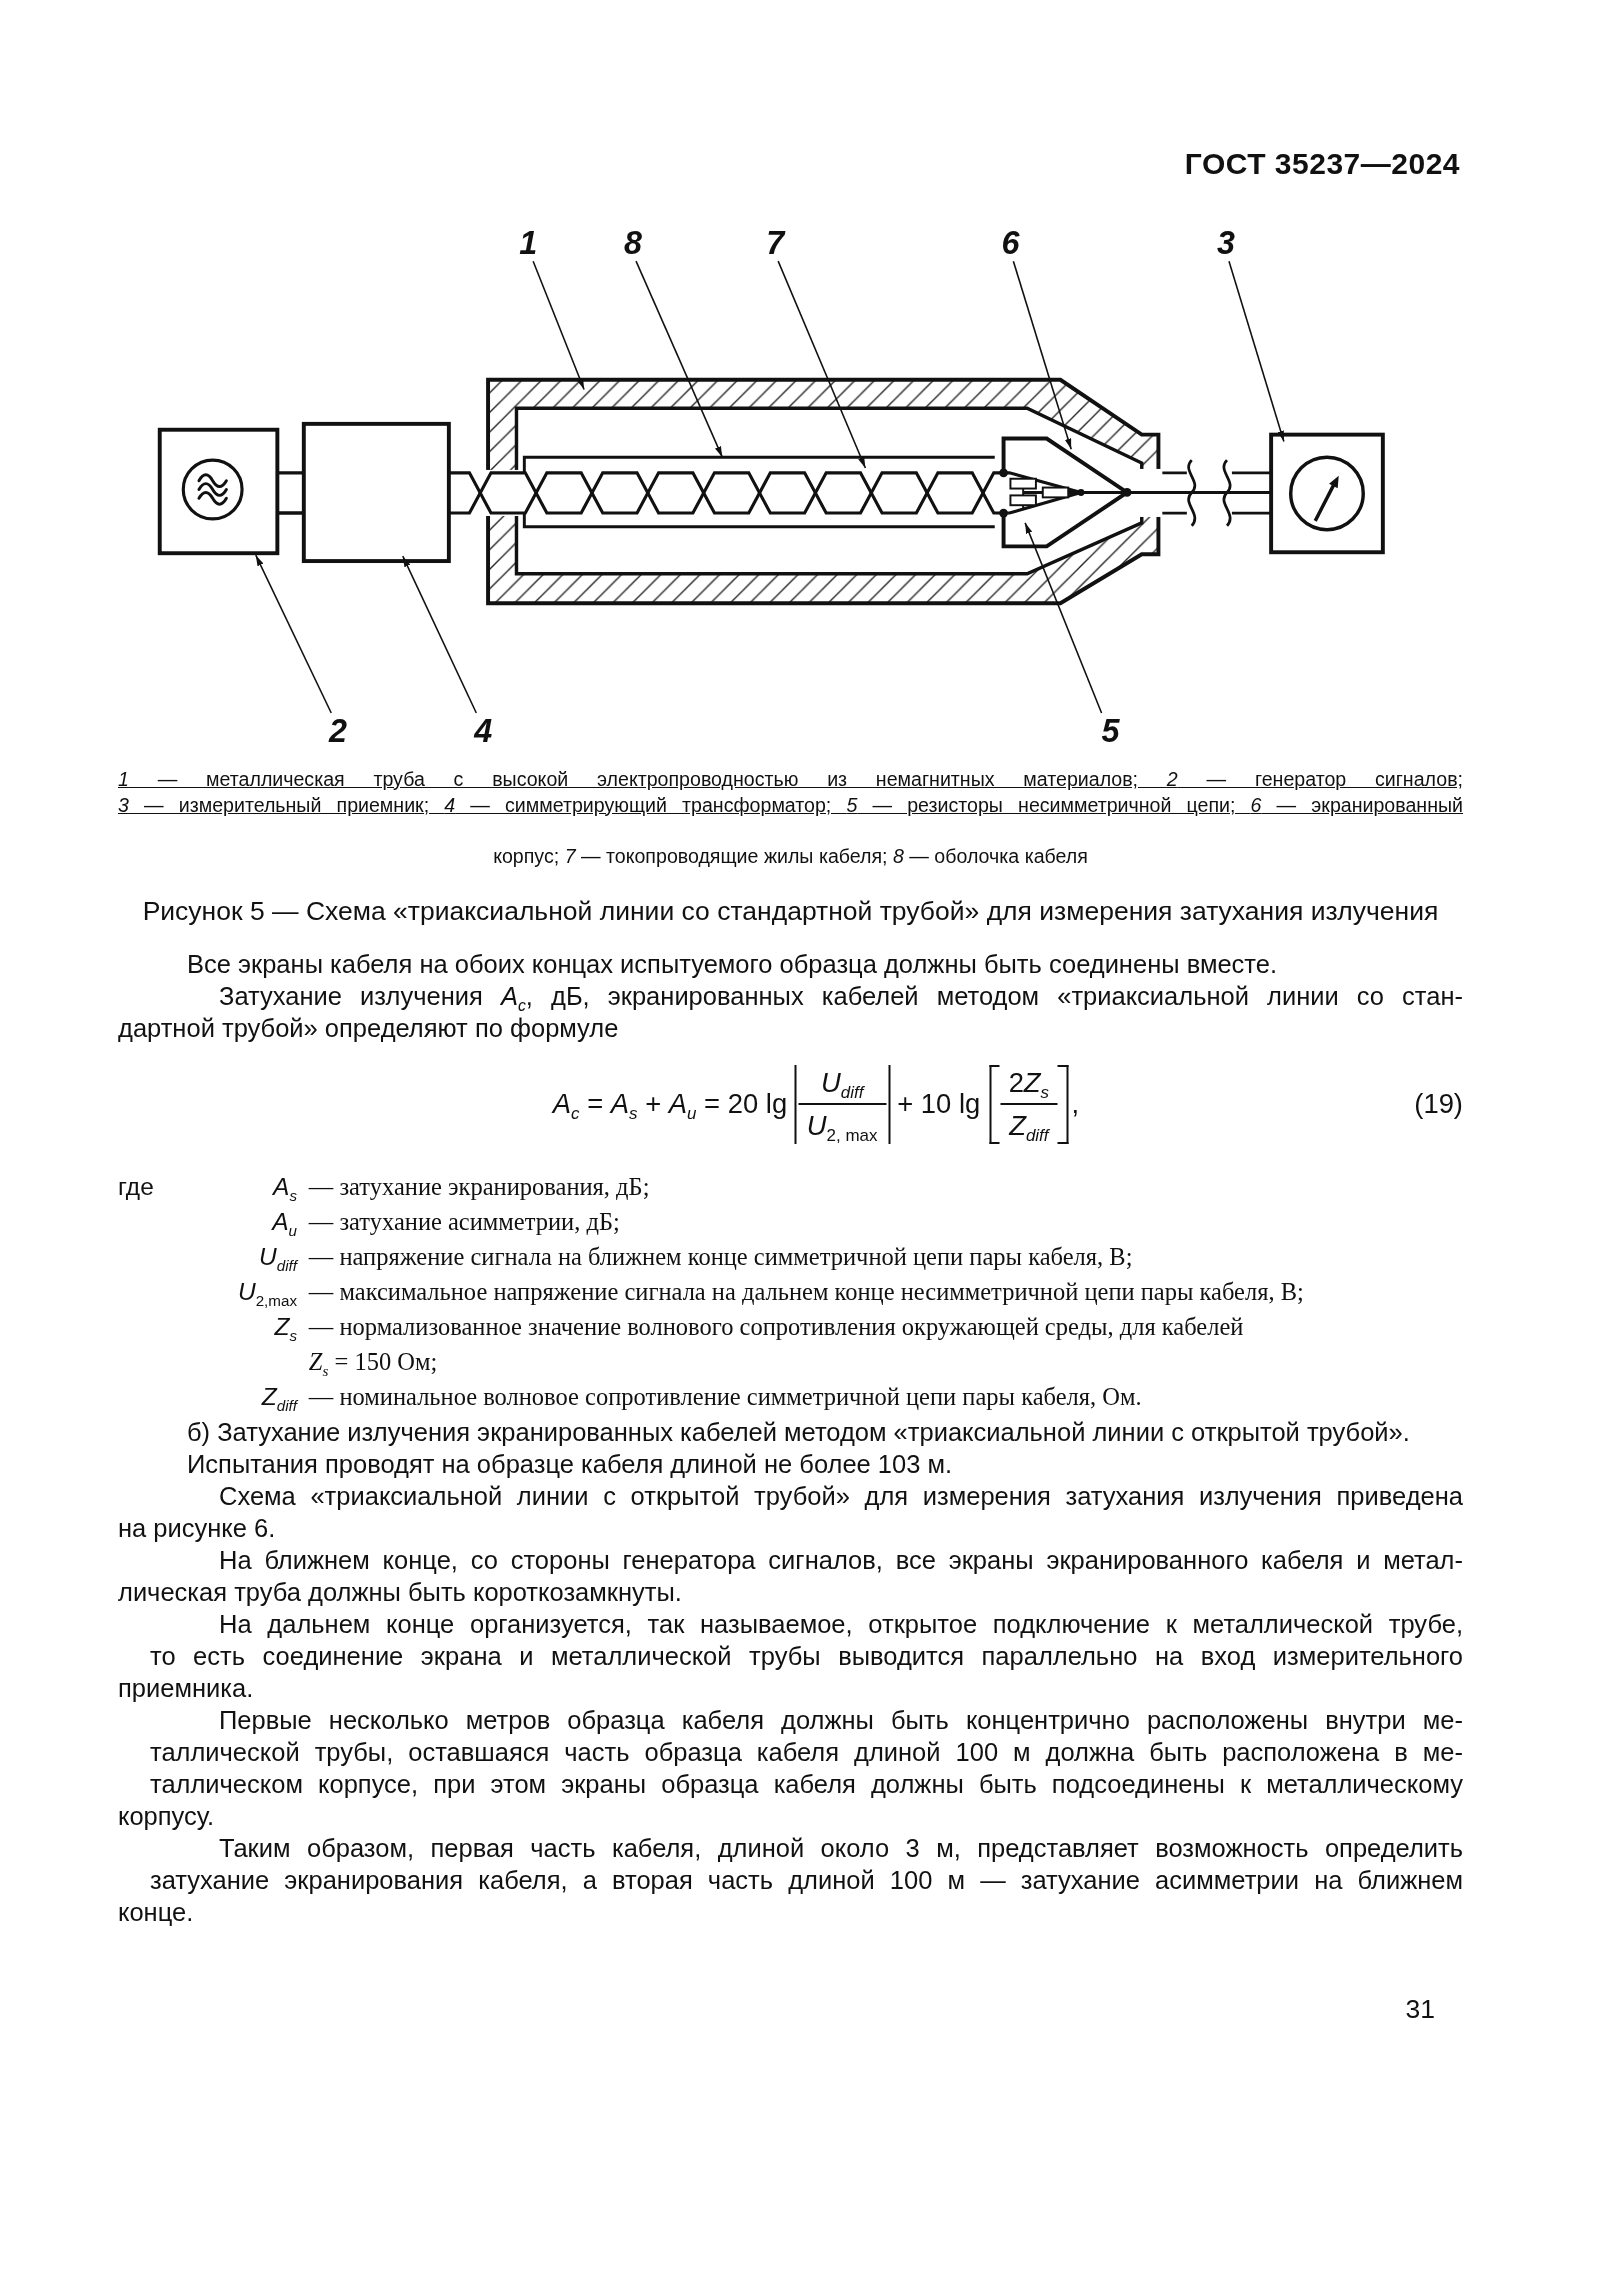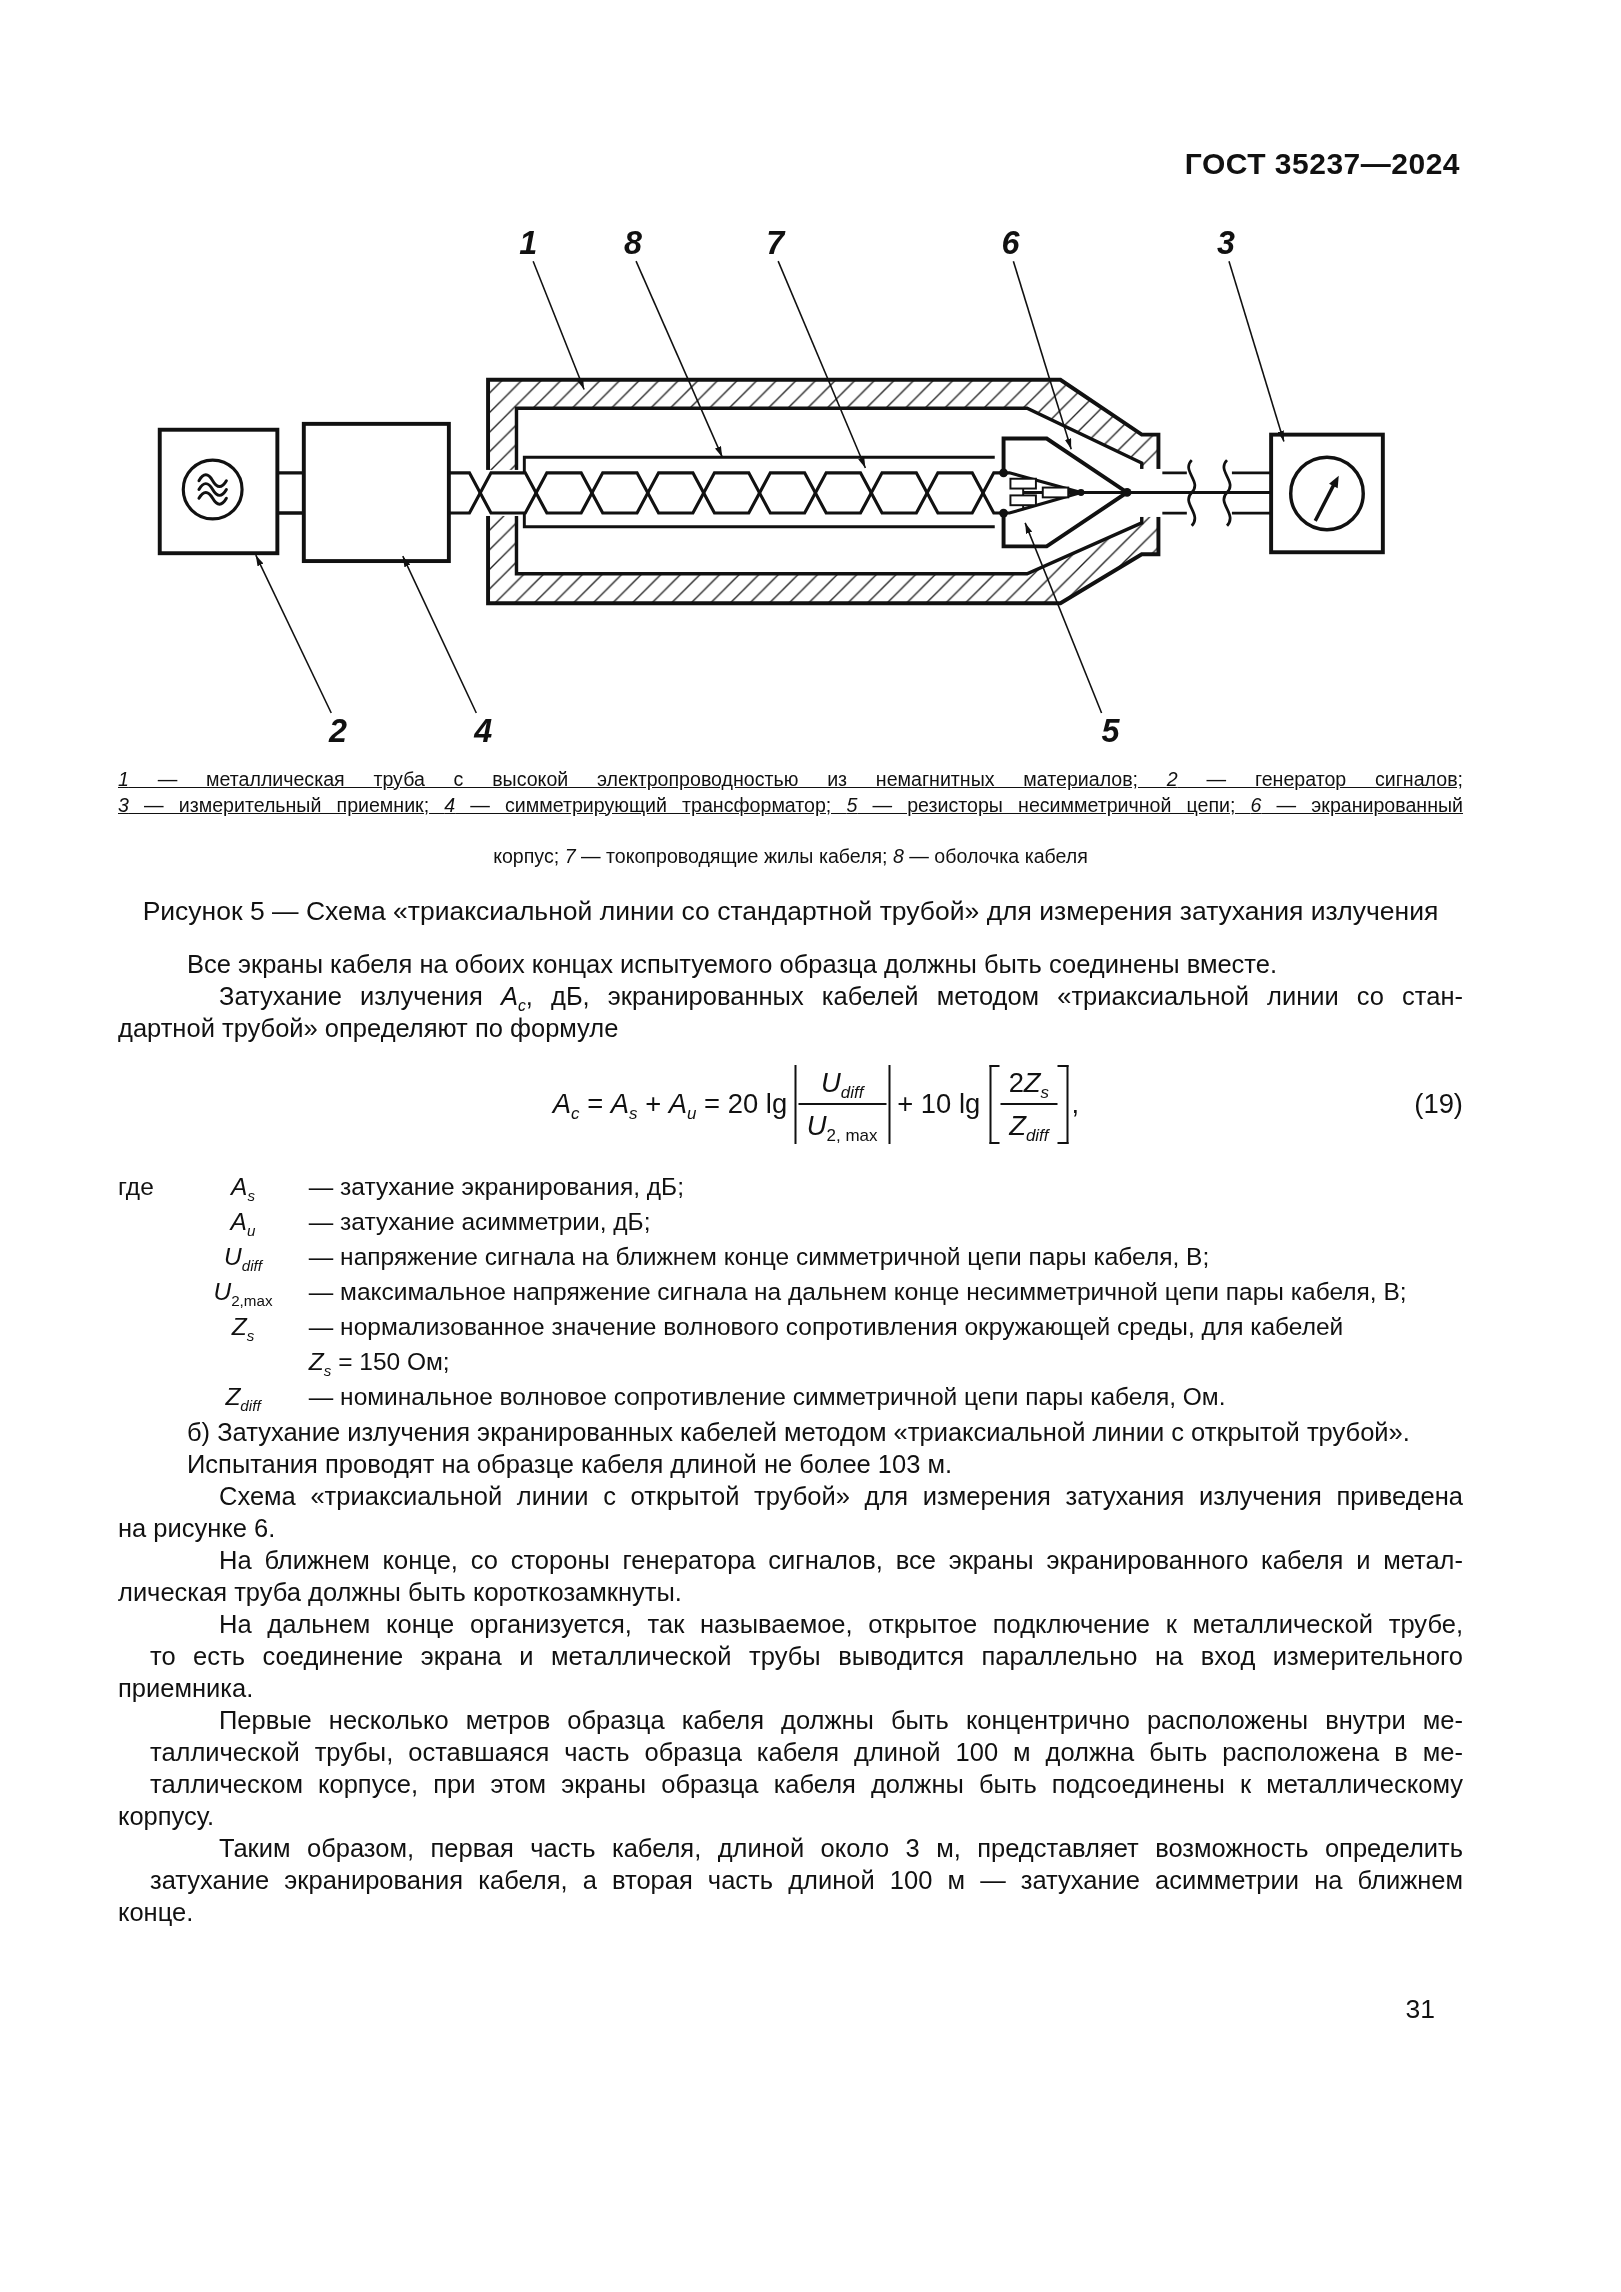--- a/index.html
+++ b/index.html
@@ -29,22 +29,22 @@
   .abs{display:inline-flex;align-items:center;border-left:2.5px solid #111;border-right:2.5px solid #111;margin:0 6.9px;padding:0 2px;}
   .sqbr{align-self:stretch;width:8.8px;border:2.5px solid #111;}
   .sqbr.l{border-right:0;margin-left:8.8px;}
   .sqbr.r{border-left:0;}
   .ftail{margin-left:2.9px;}
   .eqnum{position:absolute;right:0;top:50%;transform:translateY(-50%);}
   
   .where{margin-top:9.8px;font-size:24.5px;line-height:35px;}
   .wrow{display:flex;}
   .wlead{width:71px;flex:none;}
-  .wterm{width:108px;flex:none;text-align:center;}
-  .wdesc{flex:1;padding-left:11.8px;}
+  .wterm{width:108px;flex:none;text-align:right;}
+  .wdesc{flex:1;padding-left:11.8px;font-family:Liberation Serif, serif;}
   .lower{margin-top:2px;}
   svg text.co{font-family:"Liberation Sans",sans-serif;font-style:italic;font-weight:700;font-size:33px;}
 </style>
 </head>
 <body>
 
 <div class="page">
 
   <div class="header">ГОСТ 35237—2024</div>
 

